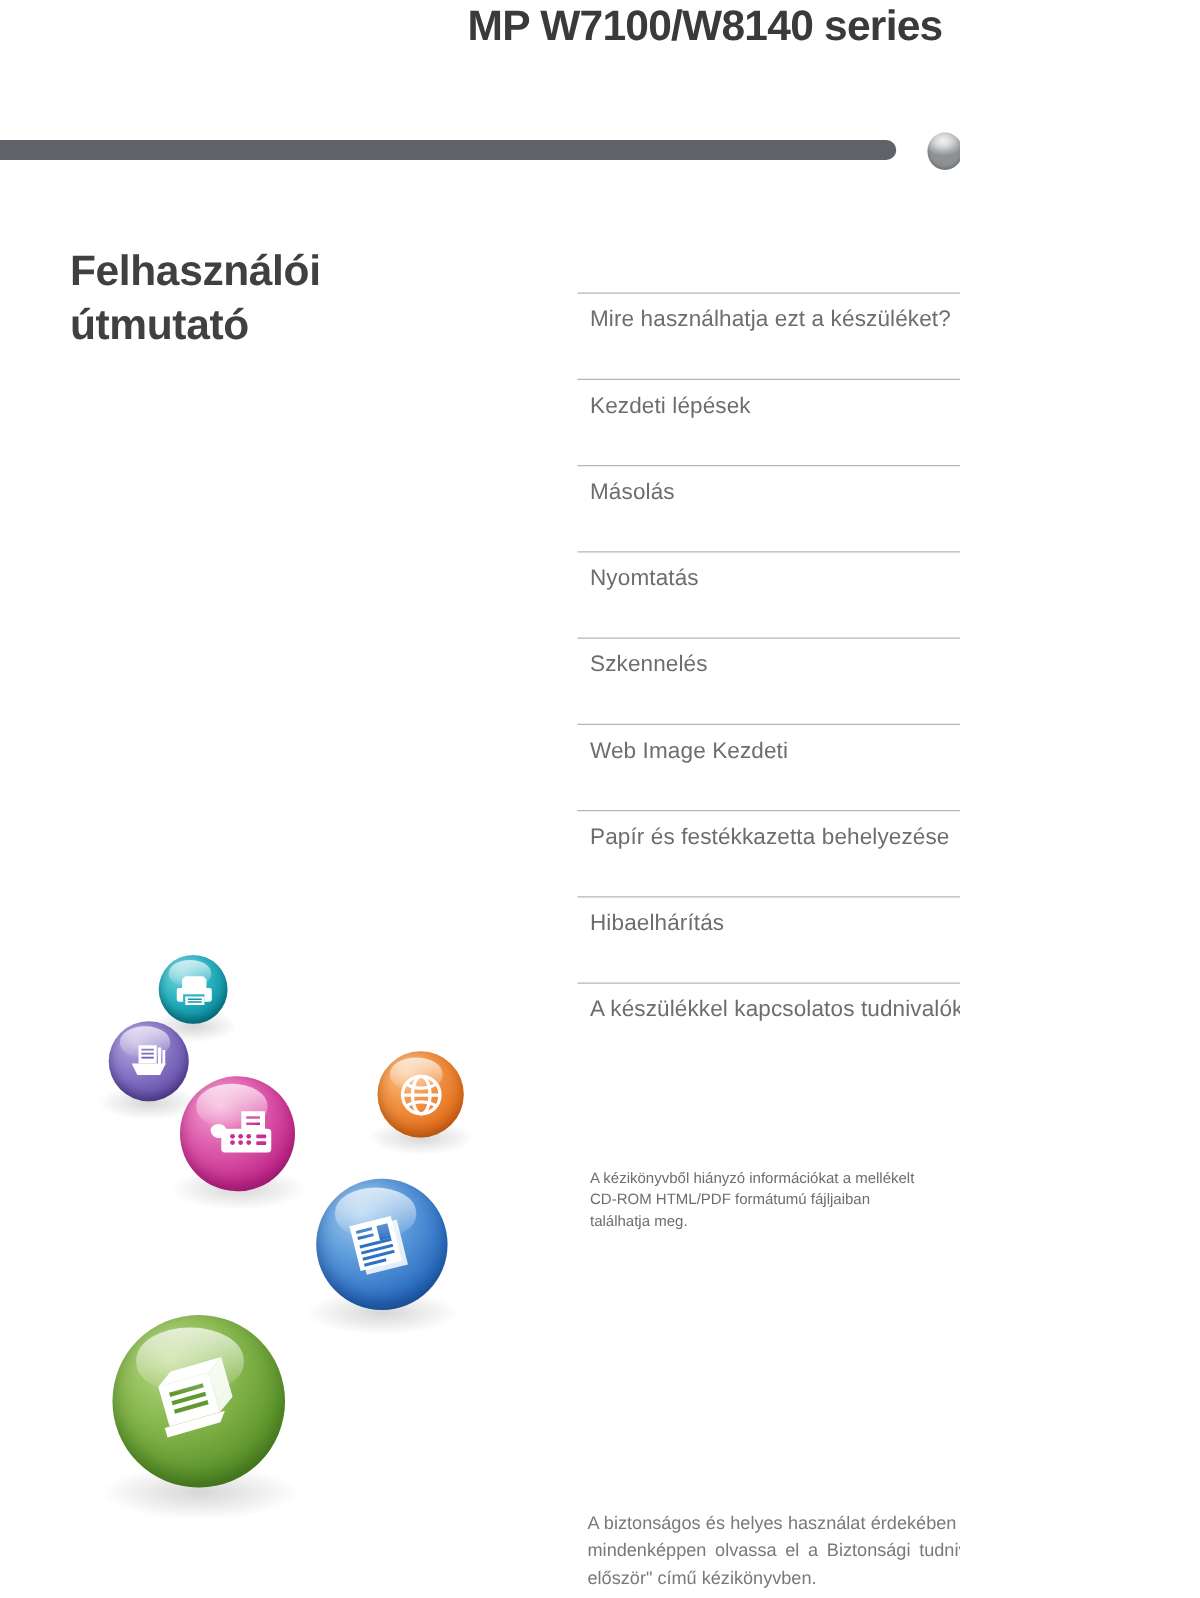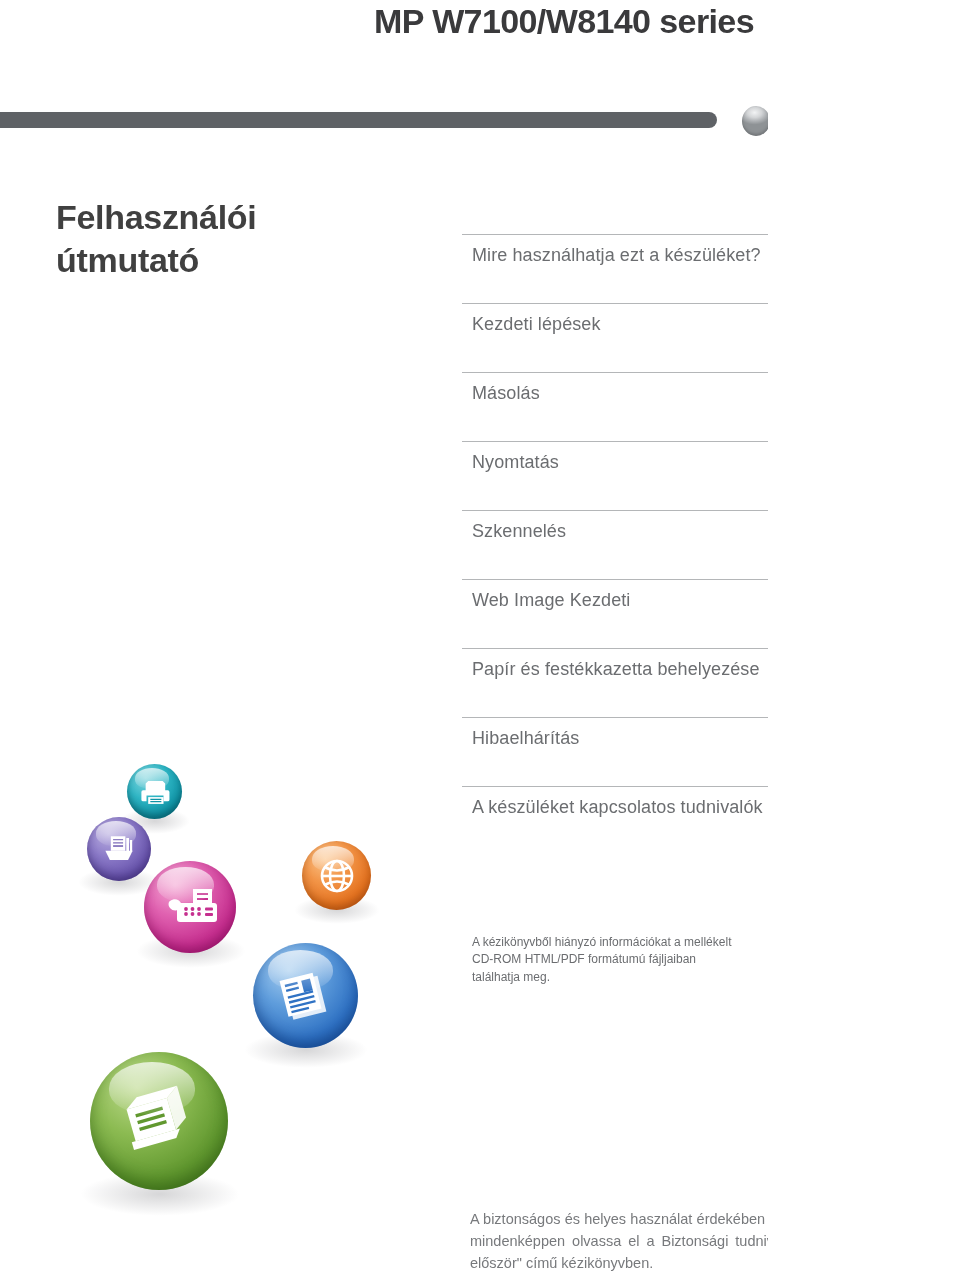--- a/index.html
+++ b/index.html
@@ -369,21 +369,21 @@
     </div>
     <div class="toc-row">
       <span class="toc-label">Papír és festékkazetta behelyezése</span>
       <span class="toc-tab">8</span>
     </div>
     <div class="toc-row">
       <span class="toc-label">Hibaelhárítás</span>
       <span class="toc-tab">9</span>
     </div>
     <div class="toc-row">
-      <span class="toc-label">A készüléket kapcsolatos tudnivalók</span>
+      <span class="toc-label">A készülékkel kapcsolatos tudnivalók</span>
       <span class="toc-tab wide">10</span>
     </div>
   </div>
 
   <div class="cd-note">A kézikönyvből hiányzó információkat a mellékelt CD-ROM HTML/PDF formátumú fájljaiban találhatja meg.</div>
   <div class="cd-arrow"></div>
   <div class="cd-disc"></div>
 
   <div class="footer-note">A biztonságos és helyes használat érdekében a készülék használata előtt mindenképpen olvassa el a Biztonsági tudnivalókat az "Olvassa el ezt először" című kézikönyvben.</div>
 

